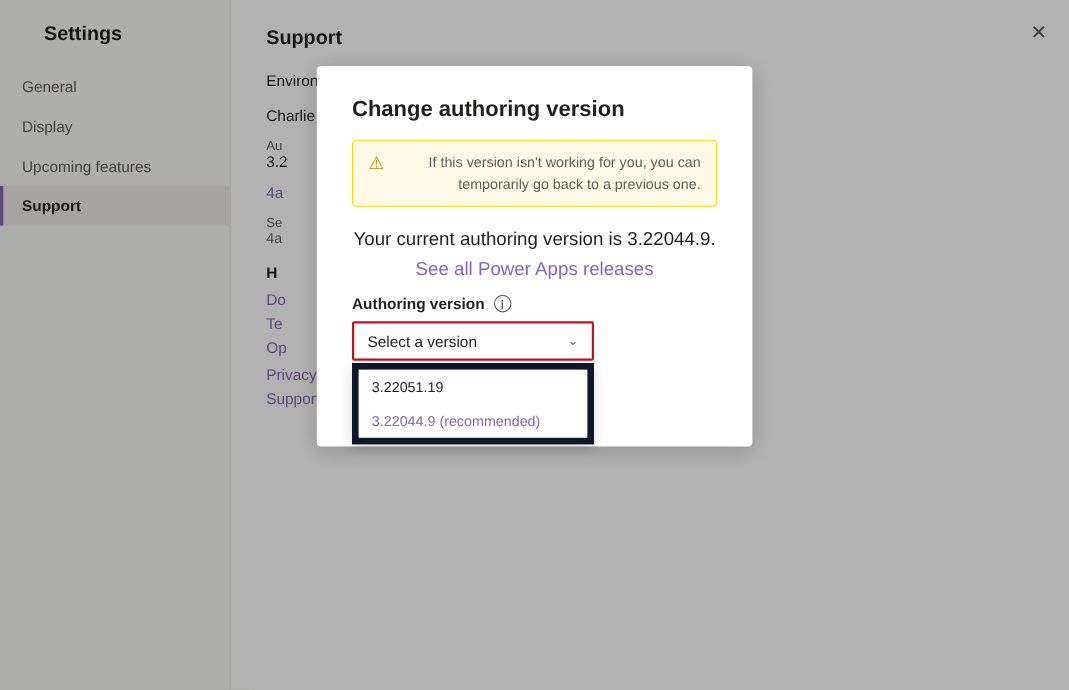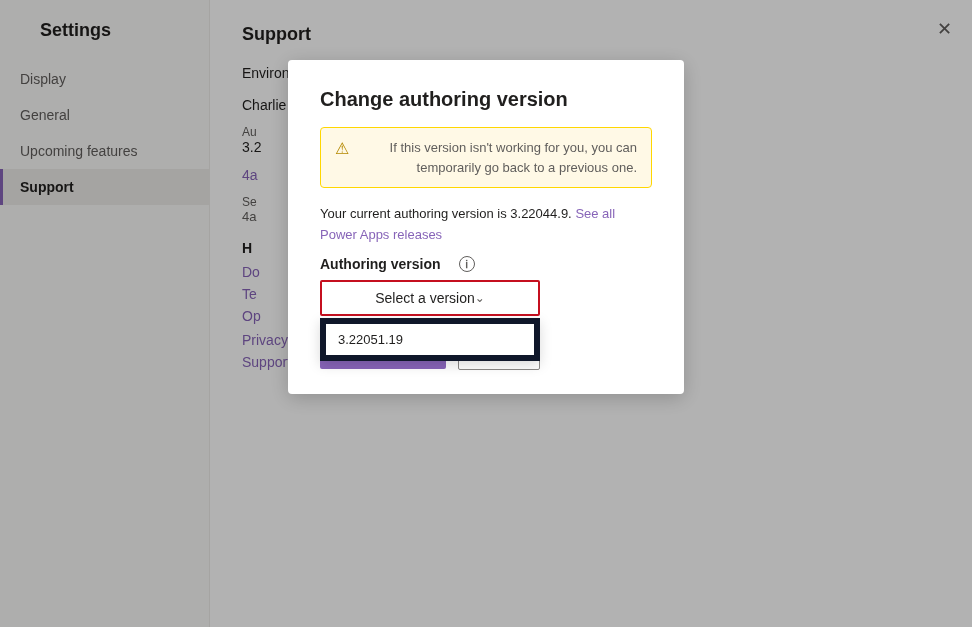--- a/index.html
+++ b/index.html
@@ -160,53 +160,54 @@
       flex-shrink: 0;
       margin-top: 1px;
     }
     .warning-text {
       font-size: 13px;
       color: #605e5c;
       line-height: 1.5;
       text-align: right;
     }
     .description-text {
-      font-size: 13px;
+      font-size: 17px;
       color: #201f1e;
       margin-bottom: 10px;
       line-height: 1.6;
+      text-align: center;
     }
     .description-text2 {
       font-size: 13px;
       color: #201f1e;
       margin-bottom: 18px;
       line-height: 1.6;
     }
     .authoring-label {
       font-size: 14px;
       font-weight: 600;
       color: #201f1e;
       display: flex;
       align-items: center;
-      gap: 18px;
+      gap: 8px;
       margin-bottom: 8px;
     }
 
     
     .dropdown-wrapper {
       position: relative;
       margin-bottom: 20px;
     }
     .dropdown-trigger {
       width: 220px;
       border: 2px solid #c50f1f;
       border-radius: 2px;
       padding: 8px 12px;
       display: flex;
-      justify-content: center;
+      justify-content: space-between;
       align-items: center;
       background: #fff;
       cursor: pointer;
       font-size: 14px;
       color: #201f1e;
     }
     .dropdown-chevron {
       font-size: 12px;
       color: #605e5c;
     }
@@ -260,24 +261,24 @@
       vertical-align: middle;
     }
   </style>
 </head>
 <body>
 
 <div class="sidebar">
   <div class="sidebar-title">Settings</div>
 
   <div class="sidebar-item">
+    <span>General</span>
+  </div>
+  <div class="sidebar-item">
     <span>Display</span>
-  </div>
-  <div class="sidebar-item">
-    <span>General</span>
   </div>
   <div class="sidebar-item">
     <span>Upcoming features</span>
   </div>
   <div class="sidebar-item active">
     <span>Support</span>
   </div>
 </div>
 
 <div class="main">
@@ -344,20 +345,21 @@
         <span class="info-circle">ℹ</span>
       </div>
 
       <div class="dropdown-wrapper">
         <div class="dropdown-trigger">
           <span>Select a version</span>
           <span class="dropdown-chevron">⌄</span>
         </div>
         <div class="dropdown-list">
           <div class="dropdown-item">3.22051.19</div>
+          <div class="dropdown-item recommended">3.22044.9 (recommended)</div>
         </div>
       </div>
 
       <div class="dialog-footer">
         <button class="btn-apply">apply version</button>
         <button class="btn-cancel">Cancel</button>
       </div>
 
     </div>
   </div>

